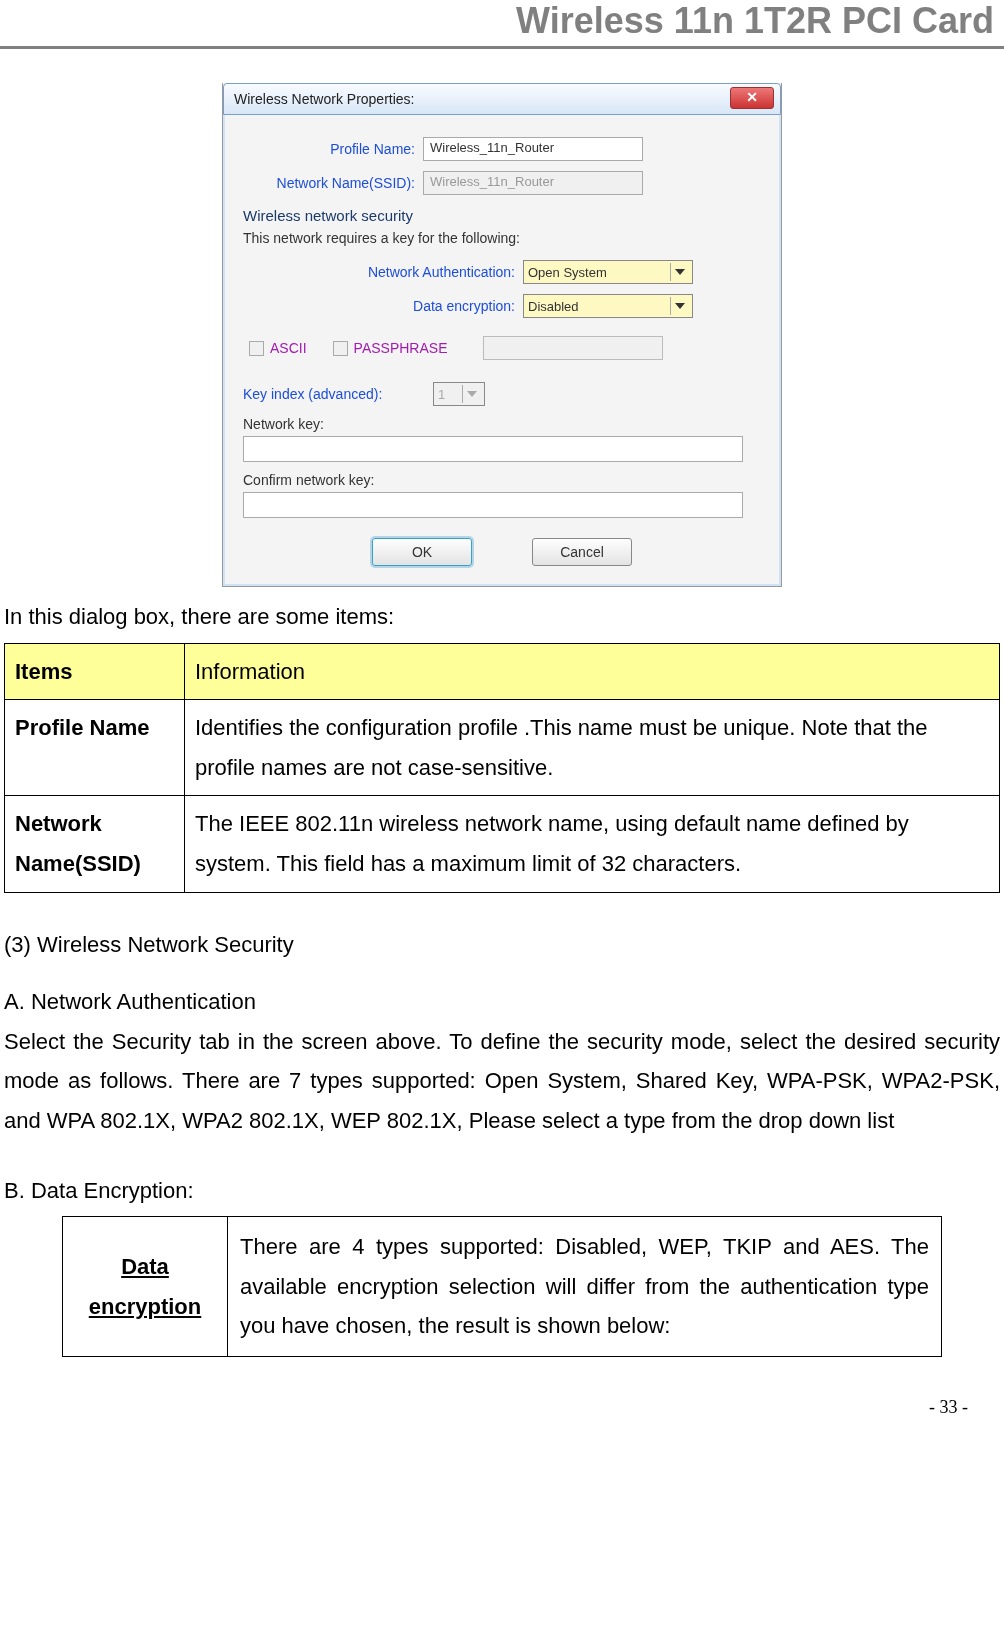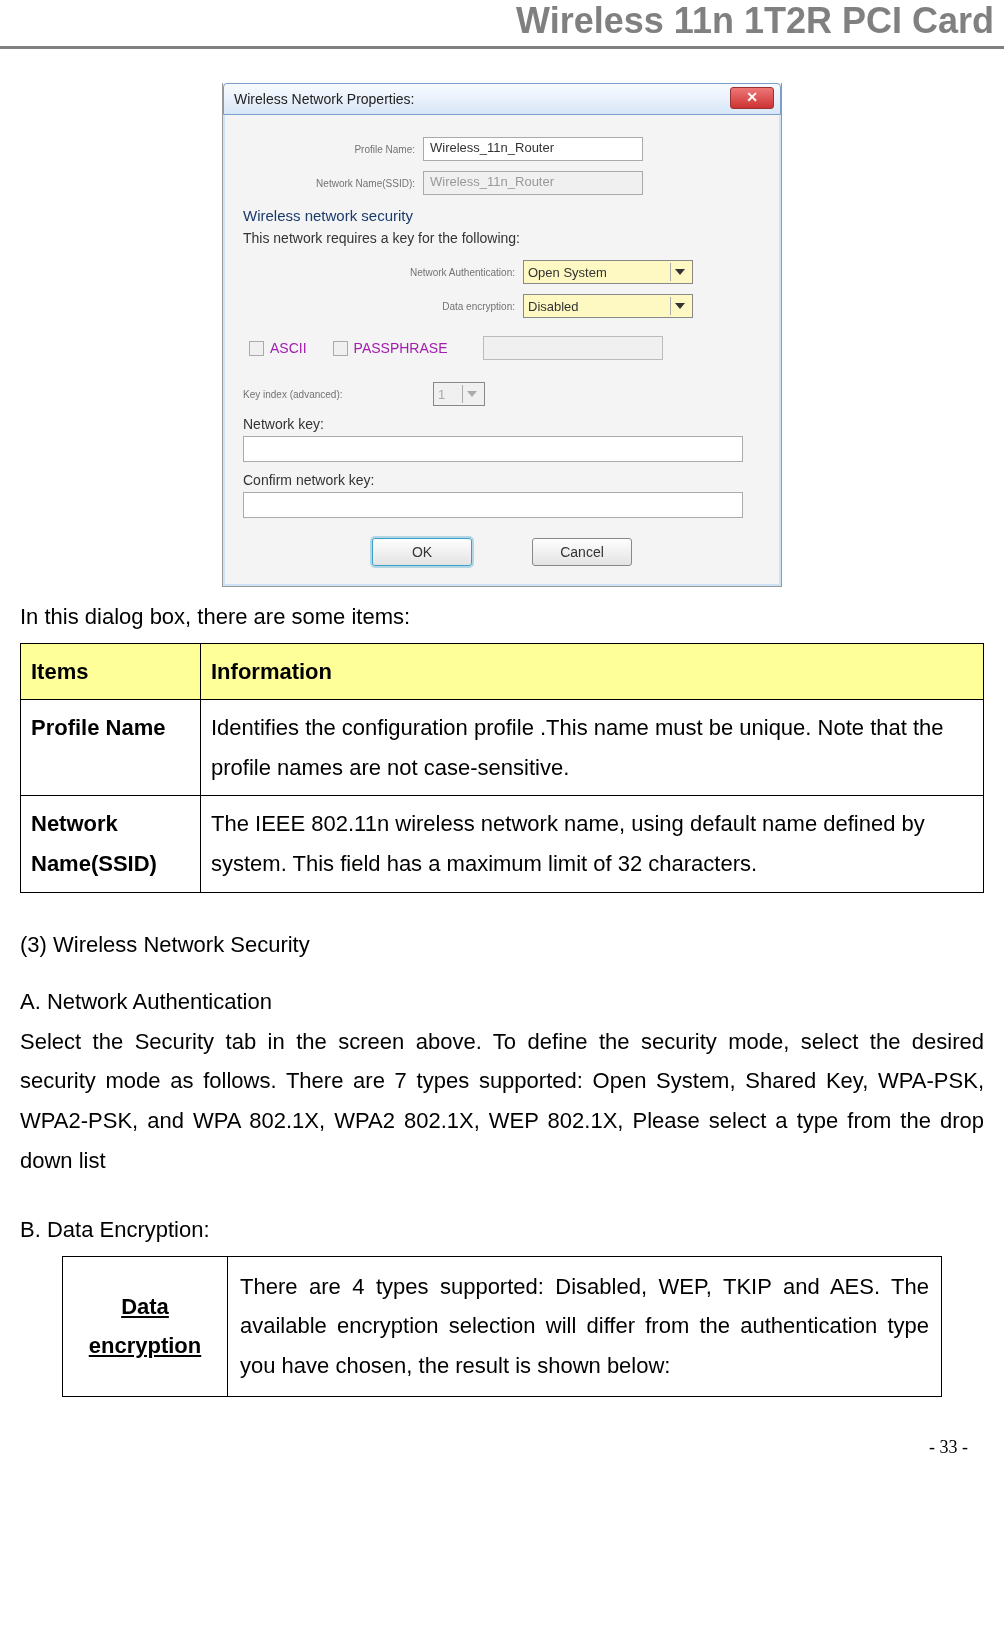--- a/index.html
+++ b/index.html
@@ -66,21 +66,21 @@
     font-weight: bold;
   }
   .dlg-body {
     border-left: 2px solid #cfe3f7;
     border-right: 2px solid #cfe3f7;
     border-bottom: 2px solid #cfe3f7;
     background: #f4f4f4;
     padding: 22px 18px 14px 18px;
   }
   .row { display: flex; align-items: center; margin-bottom: 10px; }
-  .row .lbl { text-align: right; padding-right: 8px; font-size: 10px; color: #737373; }
+  .row .lbl { text-align: right; padding-right: 8px; font-size: 14px; color: #1d4ed8; }
   .row .lbl.w1 { width: 180px; }
   .row .fld { flex: 1; }
   .txt {
     width: 220px;
     height: 24px;
     border: 1px solid #aaa;
     background: #fff;
     font-size: 13px;
     padding: 2px 6px;
     color: #333;
@@ -169,39 +169,39 @@
     align-items: center;
     justify-content: center;
   }
   .btn.ok {
     border-color: #3aa0c8;
     box-shadow: 0 0 0 2px rgba(80,170,210,.4);
   }
 
   
   .doc {
-    padding: 0 20px;
+    padding: 0 4px;
     font-size: 22px;
     line-height: 1.8;
   }
   table.info {
     border-collapse: collapse;
     width: 100%;
     margin: 6px 0 32px 0;
   }
   table.info td, table.info th {
     border: 1px solid #000;
     padding: 8px 10px;
     vertical-align: top;
     text-align: left;
     font-size: 22px;
   }
   table.info th {
     background: #ffff99;
-    font-weight: bold;
+    font-weight: normal;
   }
   table.info .col1 { width: 180px; font-weight: bold; }
 
   table.enc {
     border-collapse: collapse;
     margin: 6px auto 0 auto;
     width: 880px;
   }
   table.enc td {
     border: 1px solid #000;

